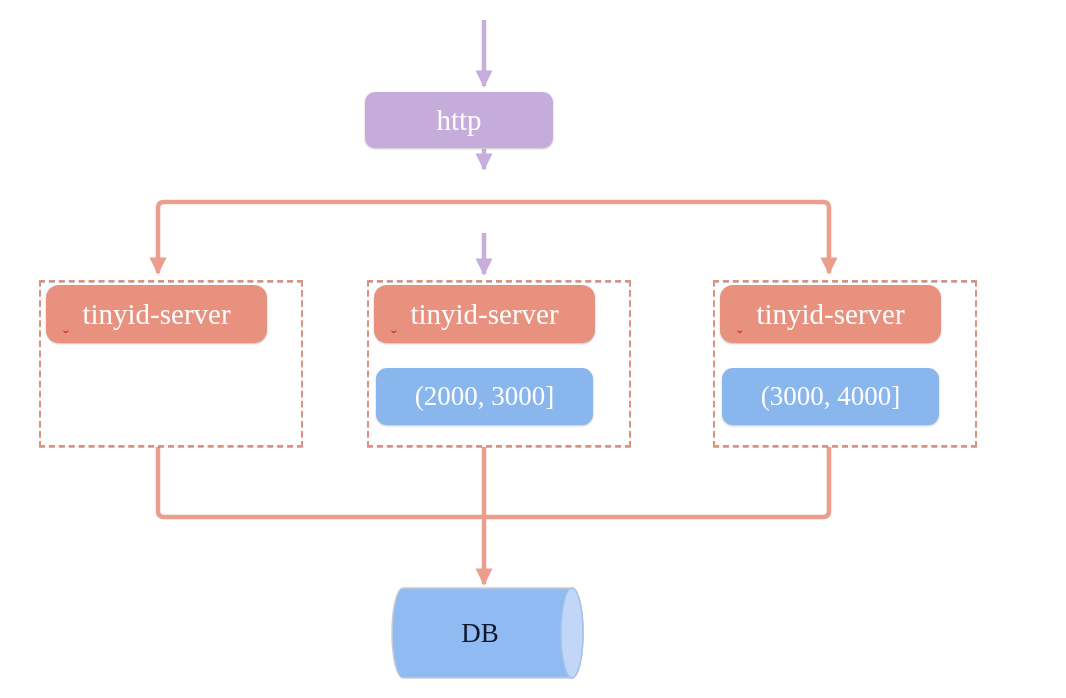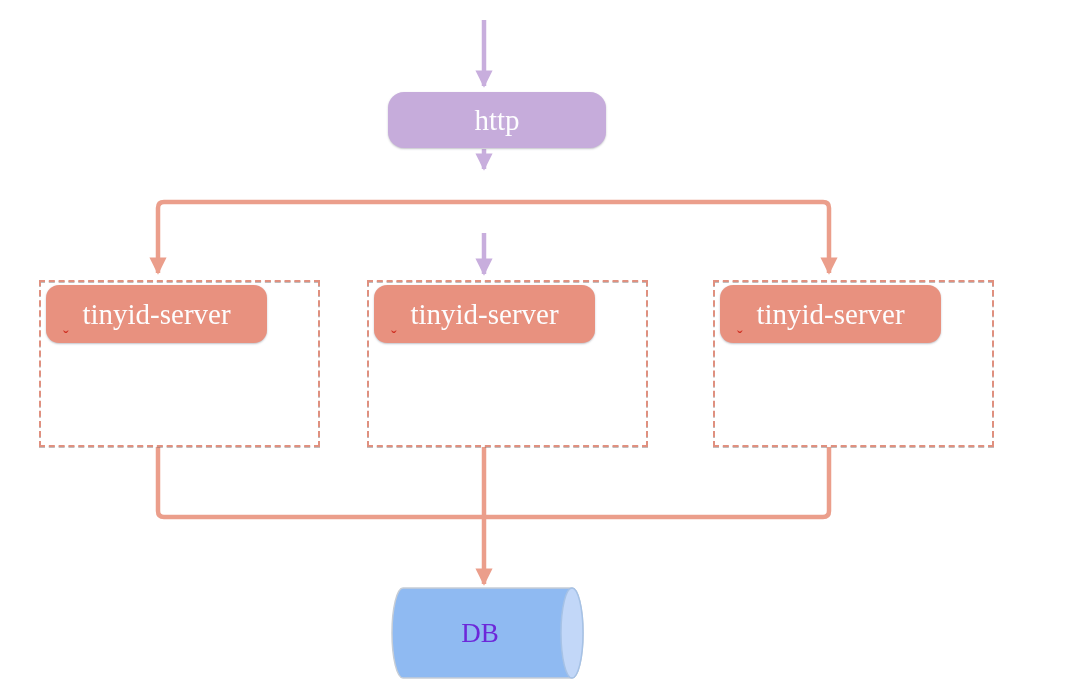--- a/index.html
+++ b/index.html
@@ -19,36 +19,35 @@
   .node {
     position: absolute;
     display: flex;
     align-items: center;
     justify-content: center;
     color: #fdfdfe;
     z-index: 2;
     box-shadow: 0 1px 2px rgba(95,95,110,0.38);
   }
   .purple-node {
-    left: 388px;
-    width: 218px;
+    left: 365px;
+    width: 188px;
     background: #c6acdb;
-    border-radius: 16px;
+    border-radius: 10px;
     font-size: 29px;
   }
   .node-http   { top: 92px;  height: 56px; }
   .node-router { top: 172px; height: 60px; }
 
   .server-group {
     position: absolute;
     top: 280px;
     width: 264px;
     height: 167px;
     z-index: 2;
-    padding-left: 17px;
   }
   .dashed-border {
     position: absolute;
     inset: 0;
     border: 2.5px dashed #e0907f;
     box-sizing: border-box;
     filter: drop-shadow(0 1.5px 0 rgba(115,105,105,0.45));
   }
   .server-node {
     position: absolute;
@@ -75,21 +74,21 @@
     color: #d03325;
     line-height: 1;
   }
   .db-label {
     position: absolute;
     left: 392px; top: 588px;
     width: 176px; height: 90px;
     display: flex;
     align-items: center;
     justify-content: center;
-    color: #6d28d9;
+    color: #0f172a;
     font-size: 27px;
     z-index: 3;
   }
 </style>
 </head>
 <body>
 
 <div class="canvas">
 
   <svg class="layer-svg" width="1066" height="698" viewBox="0 0 1066 698">
@@ -134,27 +133,33 @@
       <span class="spell-mark">ˇ</span>
     </div>
   </div>
 
   <div class="server-group" style="left:367px">
     <div class="dashed-border"></div>
     <div class="node server-node">
       <span>tinyid-server</span>
       <span class="spell-mark">ˇ</span>
     </div>
+    <div class="node range-node">
+      <span>(2000, 3000]</span>
+    </div>
   </div>
 
   <div class="server-group" style="left:713px">
     <div class="dashed-border"></div>
     <div class="node server-node">
       <span>tinyid-server</span>
       <span class="spell-mark">ˇ</span>
+    </div>
+    <div class="node range-node">
+      <span>(3000, 4000]</span>
     </div>
   </div>
 
   <div class="db-label">
     <span>DB</span>
   </div>
 
 </div>
 
 </body></html>

